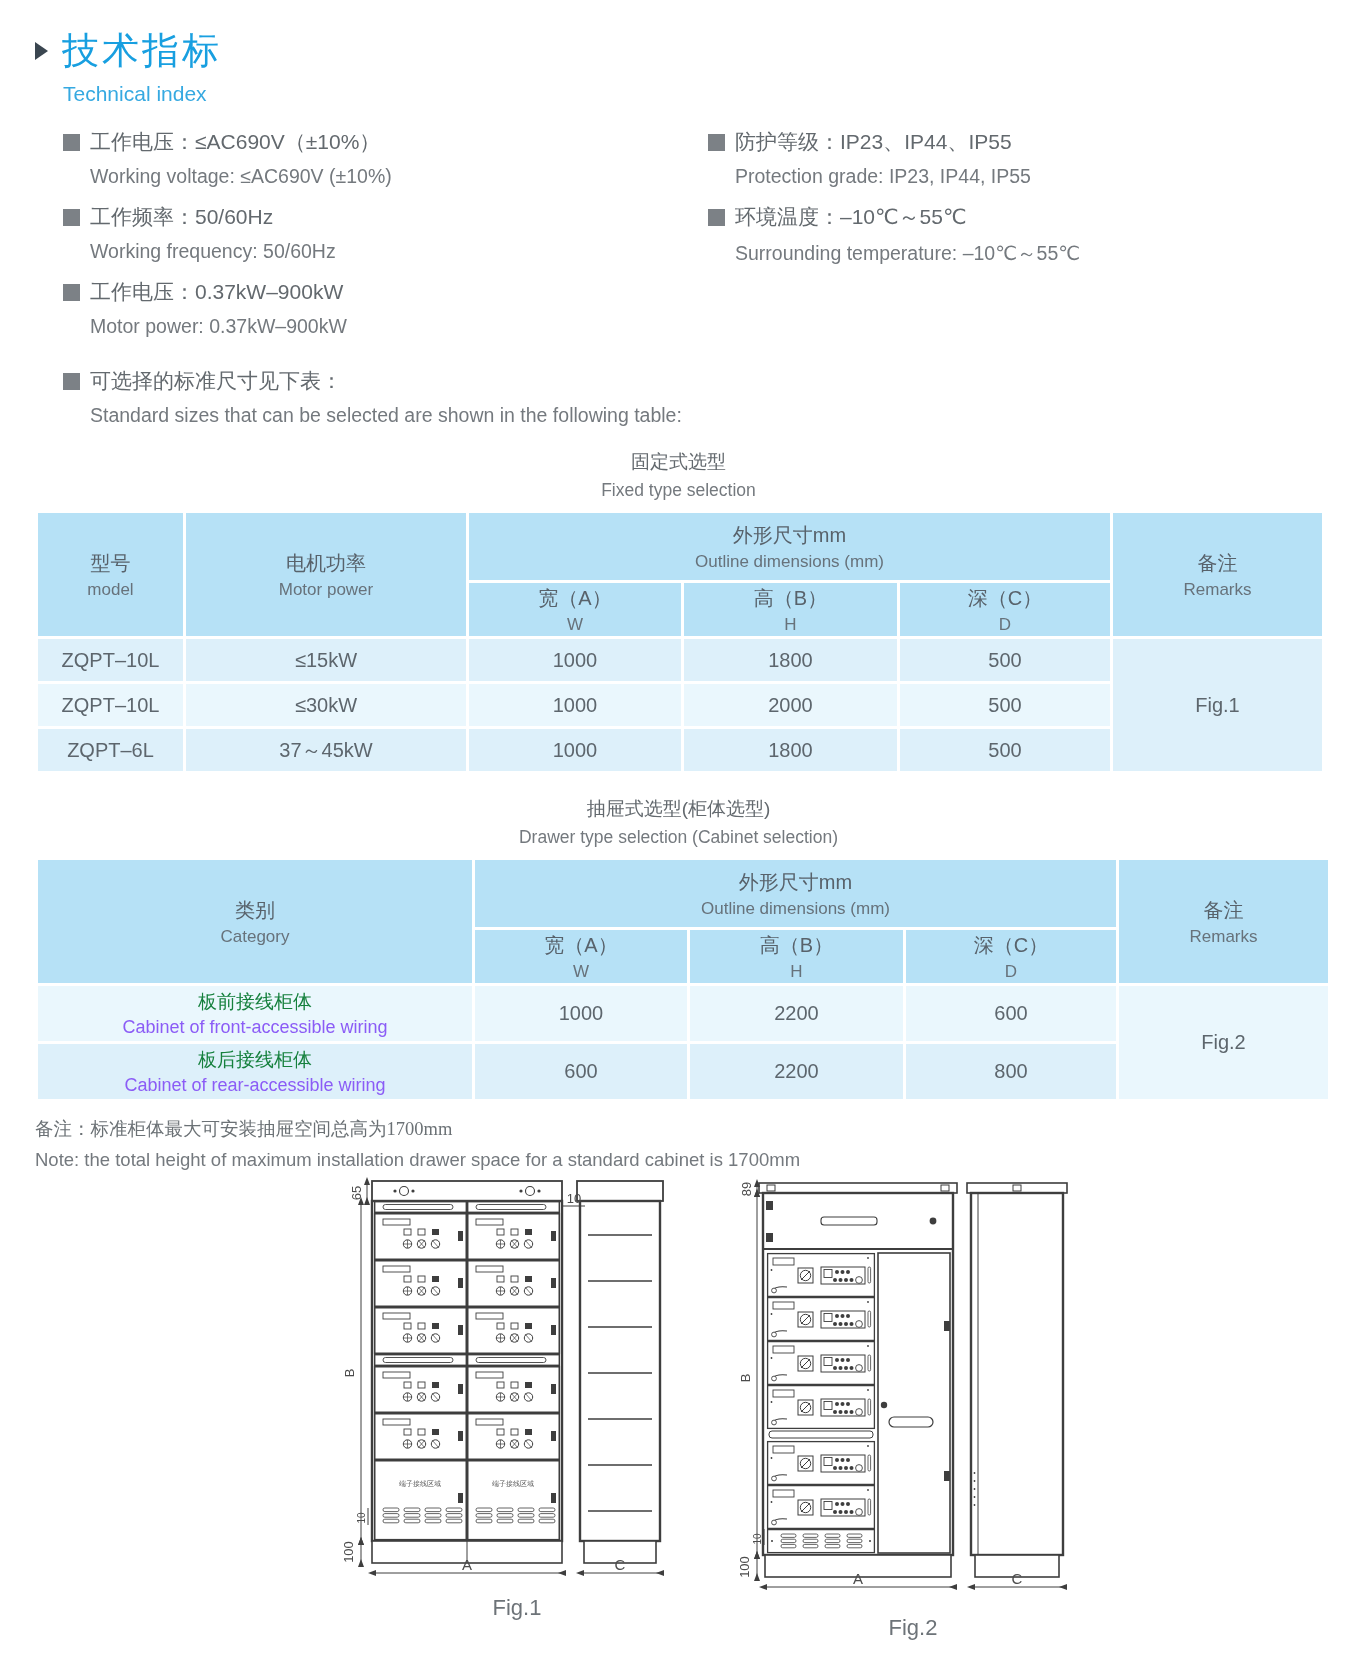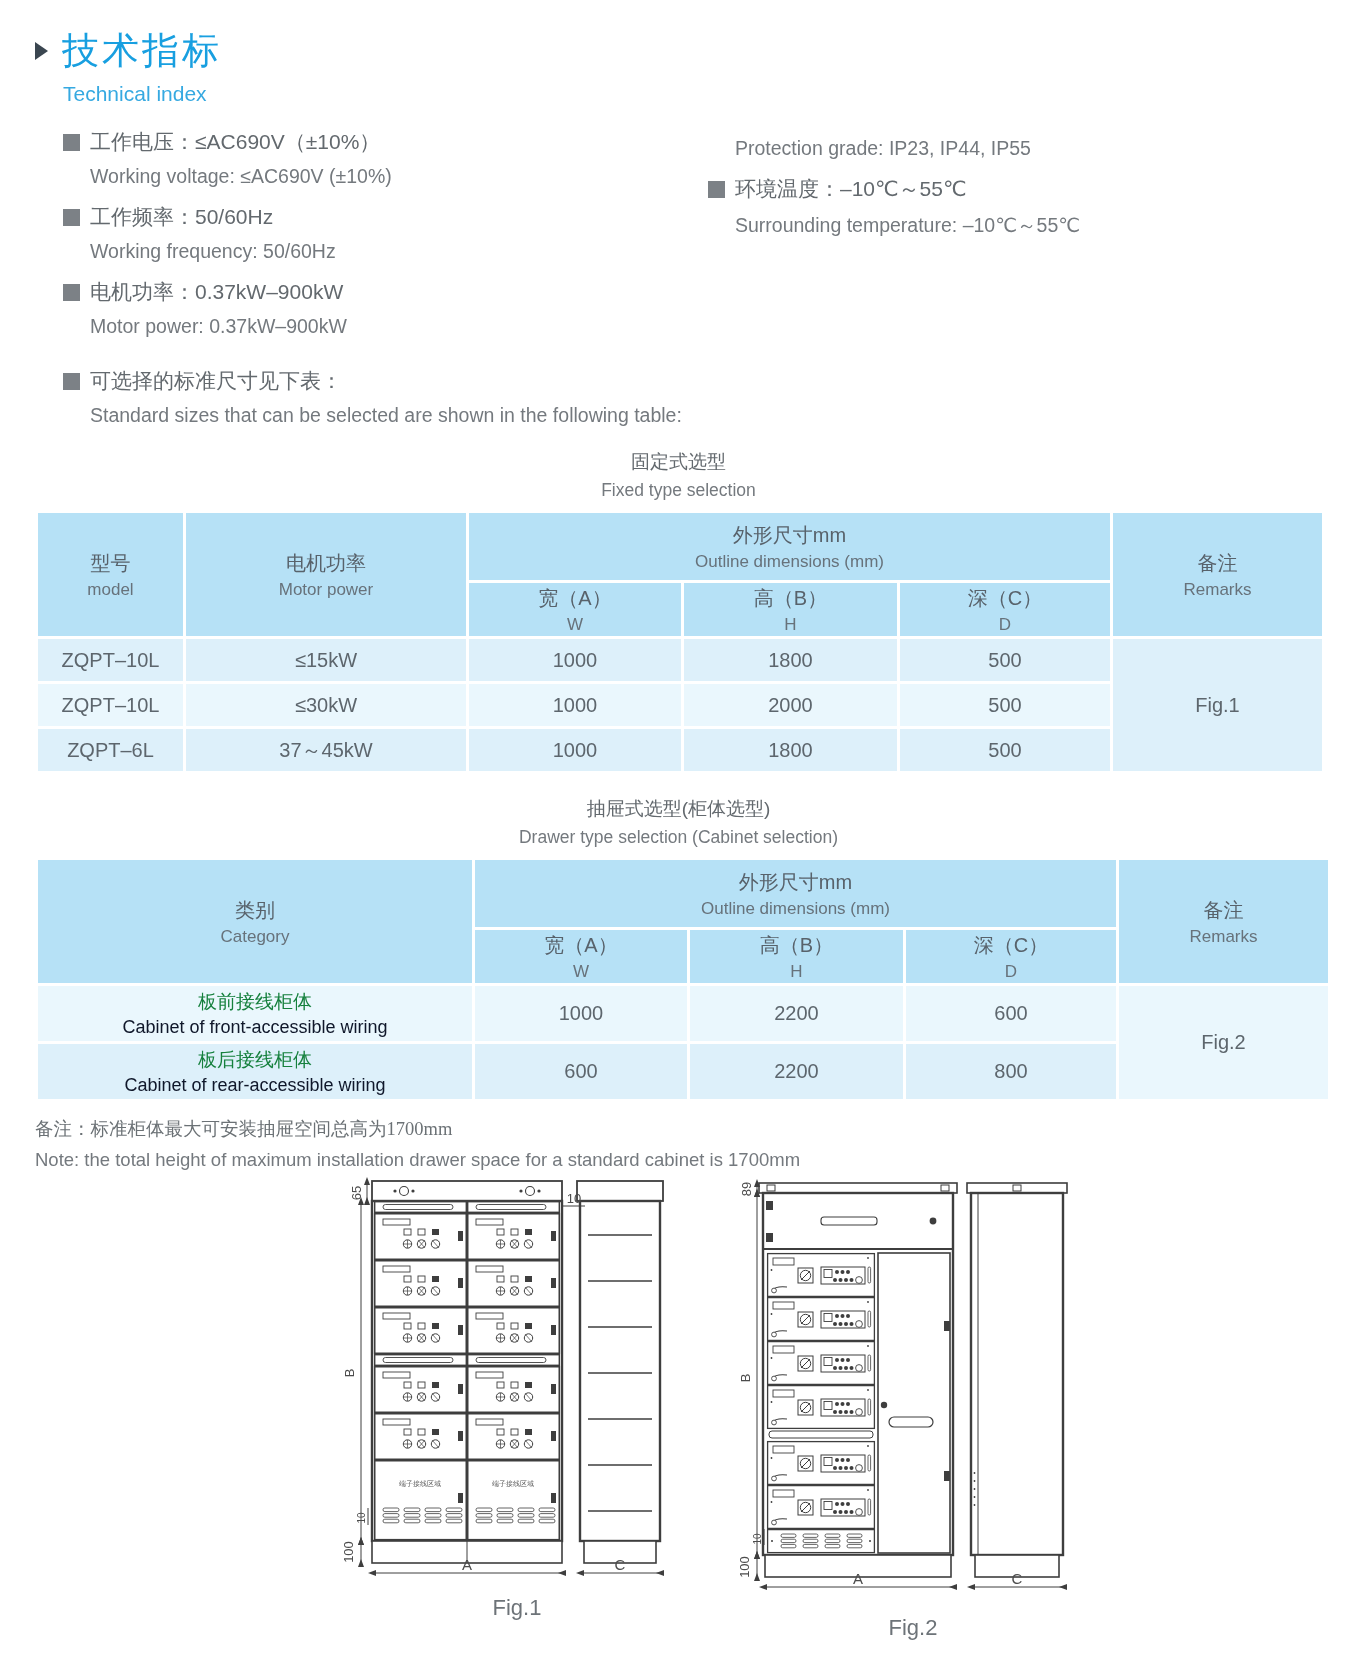--- a/index.html
+++ b/index.html
@@ -37,21 +37,21 @@
   table { border-collapse:collapse; table-layout:fixed; width:1287px; margin-top:9px; }
   td, th { border:3px solid #ffffff; text-align:center; vertical-align:middle; font-weight:normal; }
   th { background:#b6e1f6; color:#58626b; }
   .hz { font-size:20px; }
   .he { font-size:17px; color:#67727b; margin-top:3px; }
   td { font-size:20px; color:#5d666d; }
   tr.r-a td { background:#ddf0fa; }
   tr.r-b td { background:#eaf7fd; }
   td.remark { background:#e4f4fc; font-size:20px; color:#5d666d; }
   .cat-zh { font-size:19px; color:#15803d; }
-  .cat-en { font-size:18px; color:#0f172a; margin-top:2px; }
+  .cat-en { font-size:18px; color:#8b5cf6; margin-top:2px; }
   .h-main { height:70px; } .h-sub { height:56px; }
   .fixed-r { height:45px; } .drawer-r { height:58px; }
 
   
   .note { margin-top:14px; margin-left:0; }
   .note-zh { font-size:18.5px; color:#6b7175;font-family:Liberation Serif, serif; }
   .note-en { font-size:18.5px; color:#74797e; margin-top:8px; }
 
   
   .figs { display:flex; gap:16px; margin-left:292px; margin-top:2px; }
@@ -88,27 +88,31 @@
       <div class="spec-item">
         <div class="spec-zh">
             <span class="sq"></span>
             <span>工作频率：50/60Hz</span>
           </div>
         <div class="spec-en">Working frequency: 50/60Hz</div>
       </div>
       <div class="spec-item">
         <div class="spec-zh">
             <span class="sq"></span>
-            <span>电机功率：0.37kW–900kW</span>
+            <span>工作电压：0.37kW–900kW</span>
           </div>
         <div class="spec-en">Motor power: 0.37kW–900kW</div>
       </div>
     </div>
     <div class="spec-col">
       <div class="spec-item">
+        <div class="spec-zh">
+            <span class="sq"></span>
+            <span>防护等级：IP23、IP44、IP55</span>
+          </div>
         <div class="spec-en">Protection grade: IP23, IP44, IP55</div>
       </div>
       <div class="spec-item">
         <div class="spec-zh">
             <span class="sq"></span>
             <span>环境温度：–10℃～55℃</span>
           </div>
         <div class="spec-en">Surrounding temperature: –10℃～55℃</div>
       </div>
     </div>

